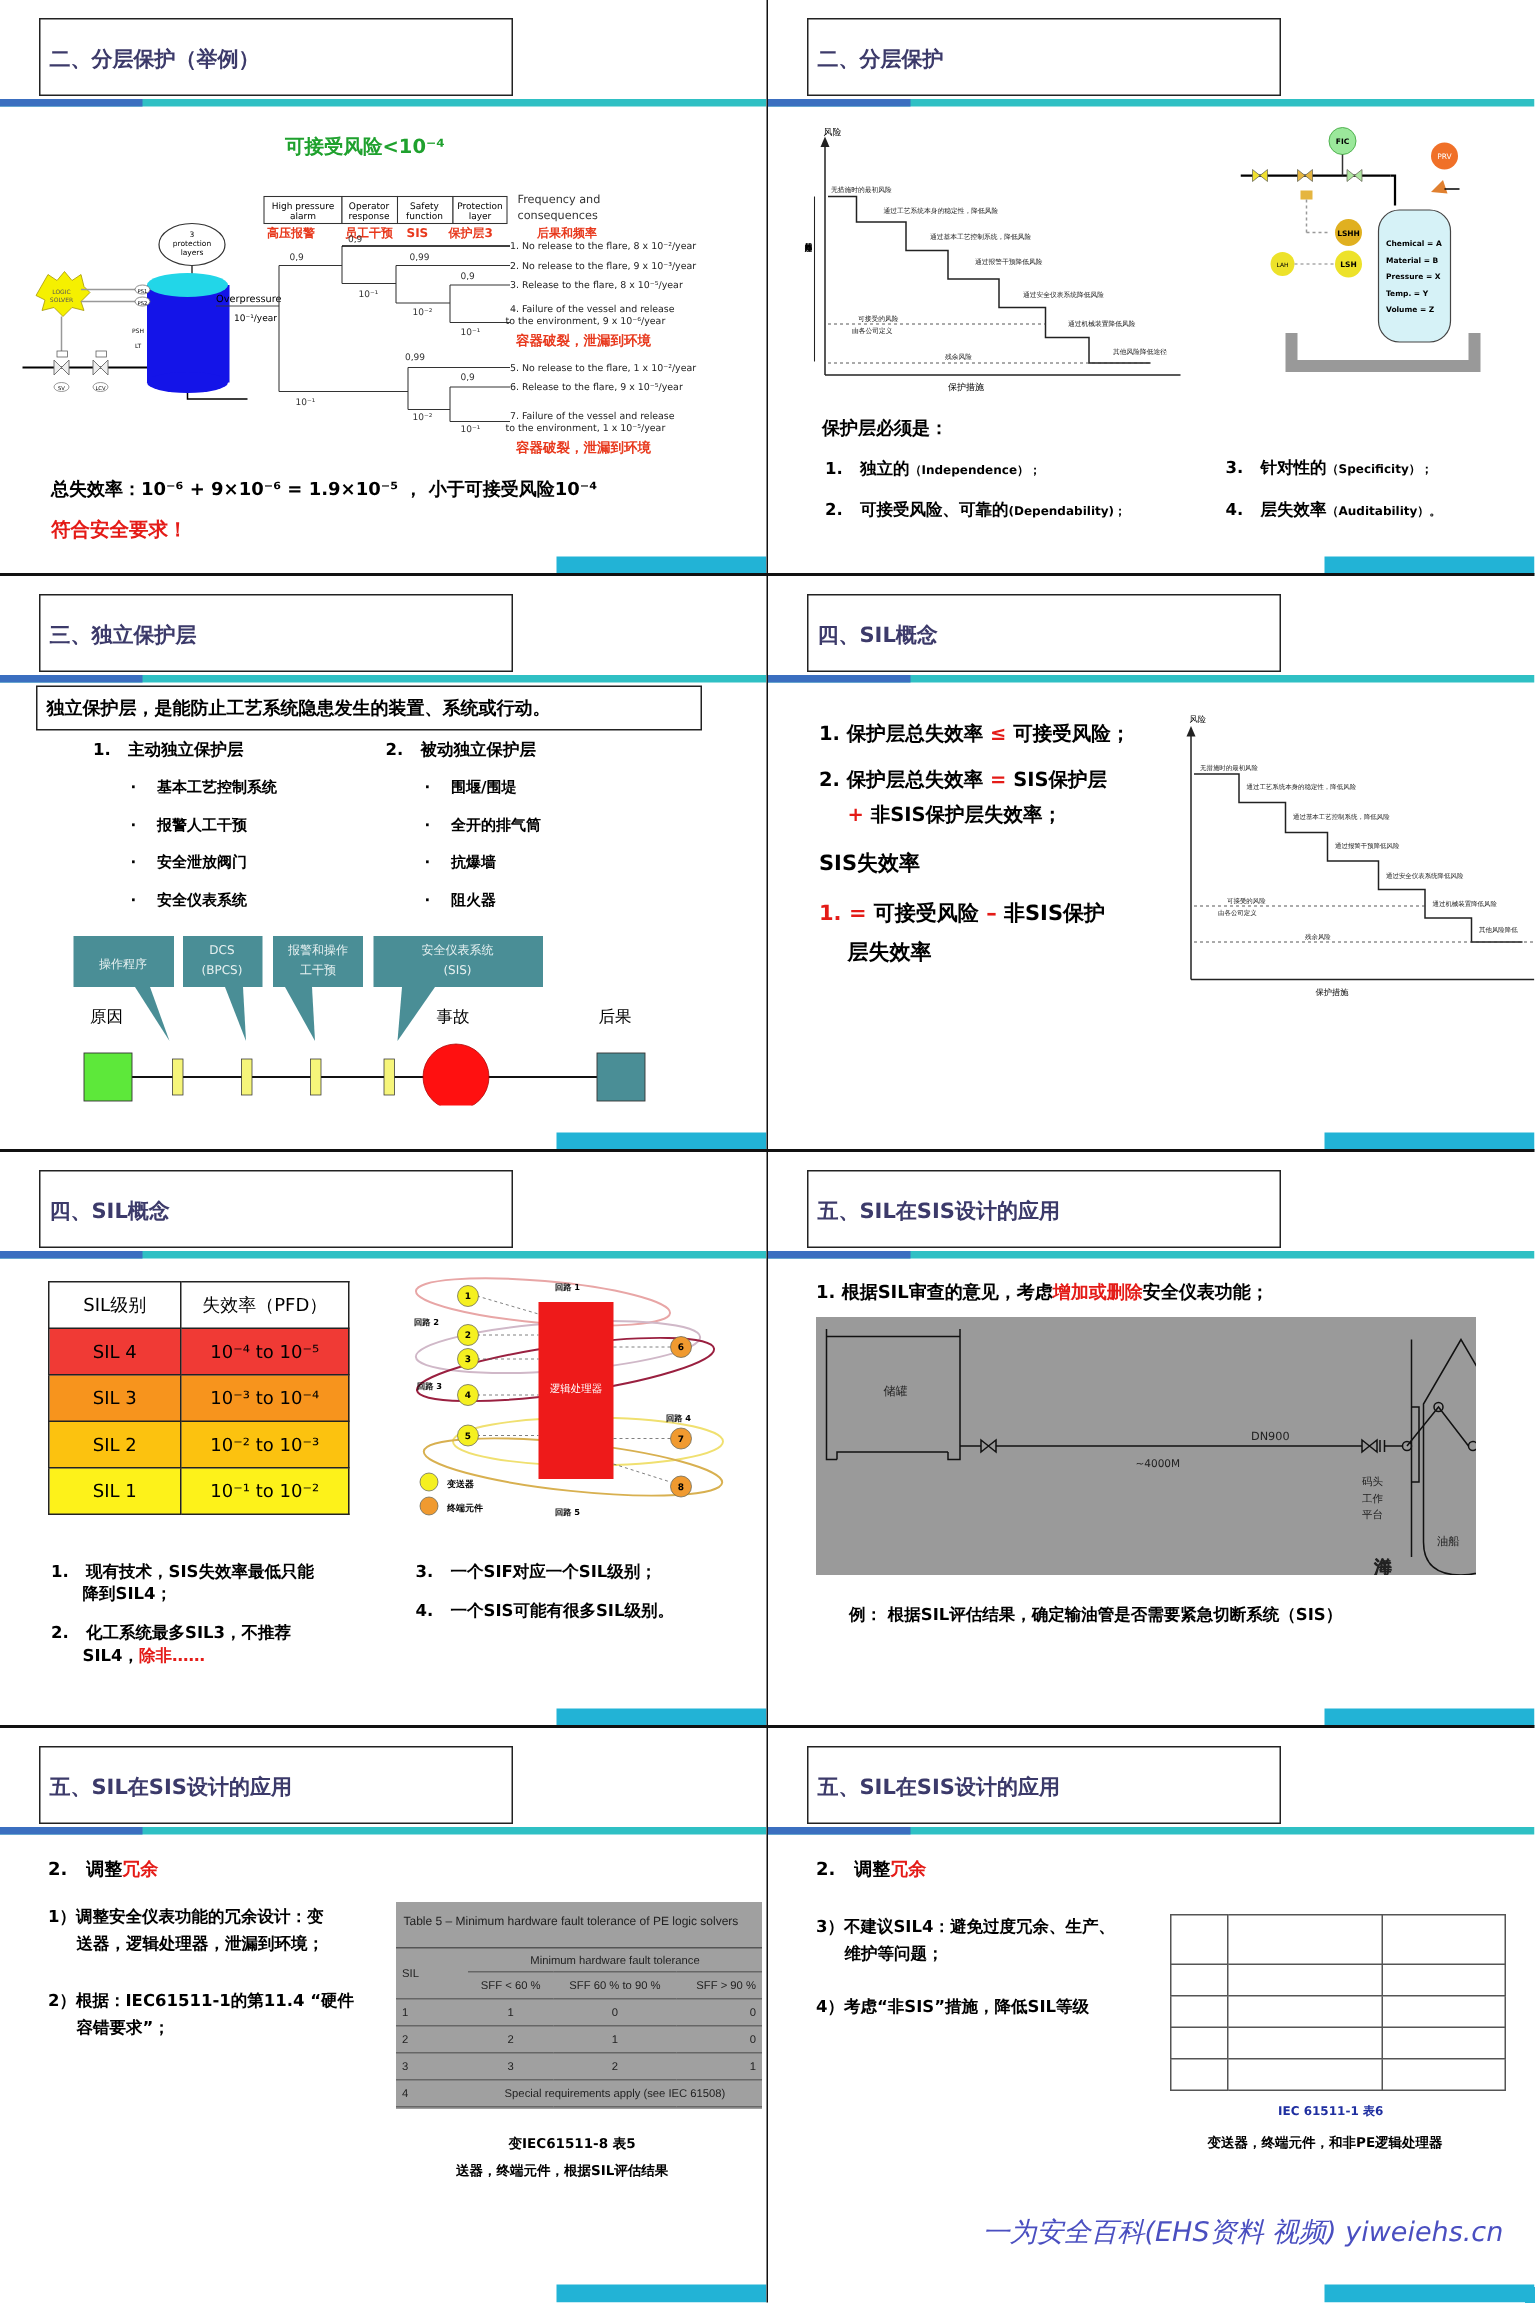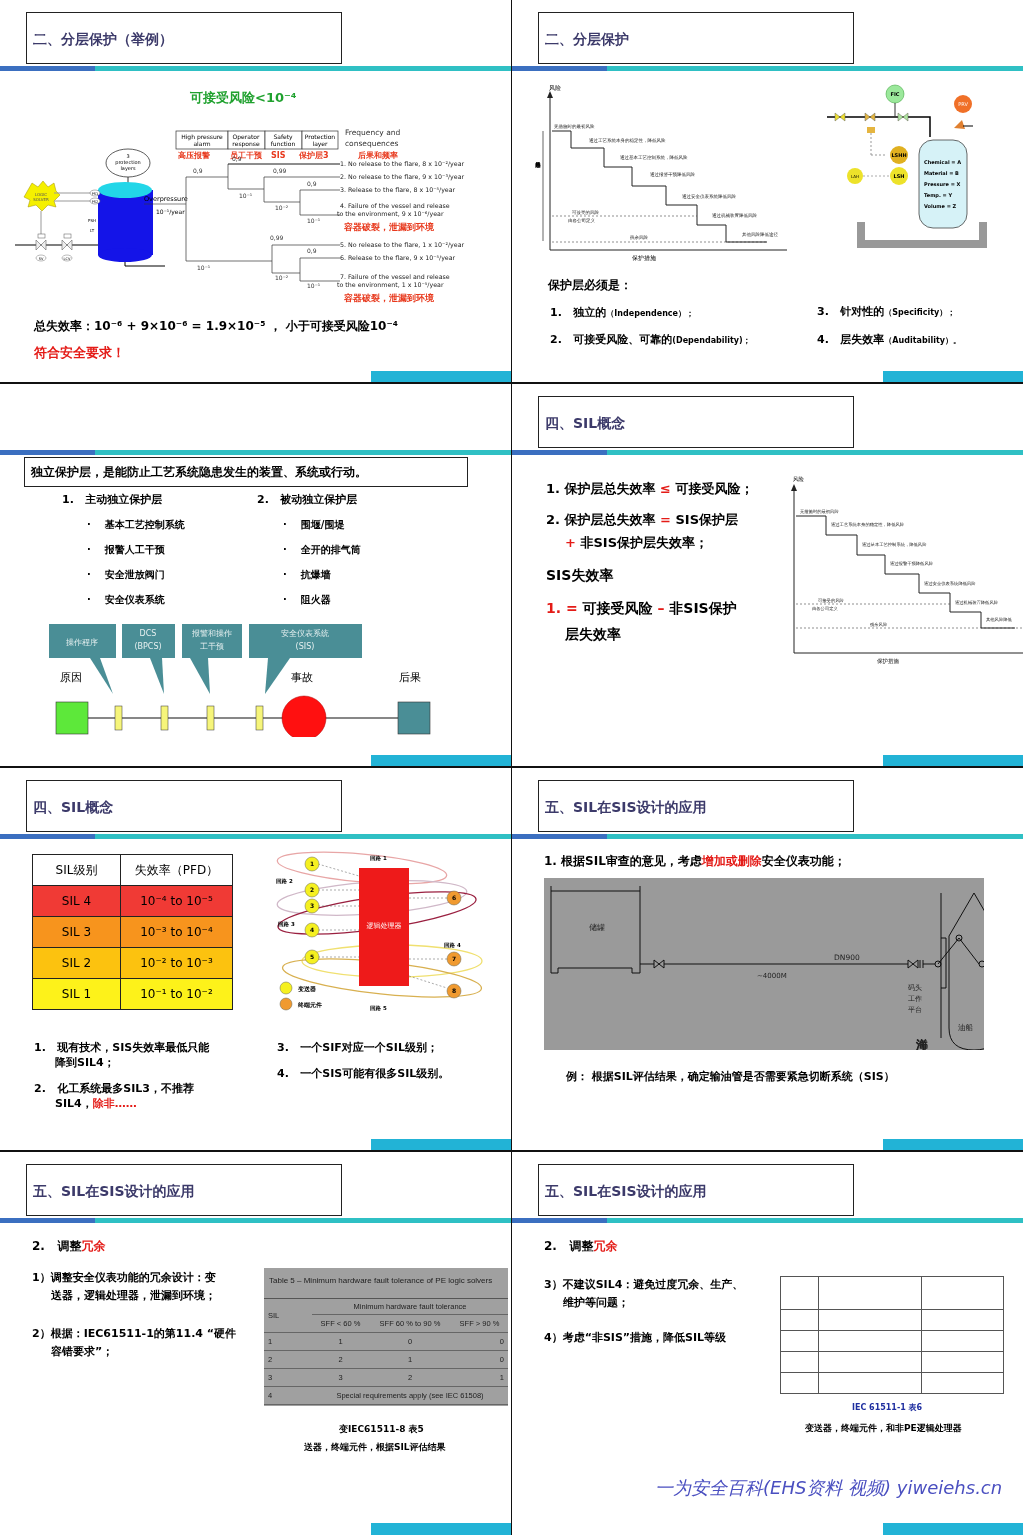--- a/index.html
+++ b/index.html
@@ -207,20 +207,23 @@
   </svg>
   <div class="txt" style="left:36px;top:277px;font-size:12px">保护层必须是：</div>
   <div class="txt" style="left:38px;top:305px;font-size:11px"><span>1.</span>&nbsp;&nbsp;&nbsp;<span>独立的</span><span style="font-size:8px">（Independence）；</span></div>
   <div class="txt" style="left:38px;top:332px;font-size:11px"><span>2.</span>&nbsp;&nbsp;&nbsp;<span>可接受风险、可靠的</span><span style="font-size:8px">(Dependability)；</span></div>
   <div class="txt" style="left:305px;top:304px;font-size:11px"><span>3.</span>&nbsp;&nbsp;&nbsp;<span>针对性的</span><span style="font-size:8px">（Specificity）；</span></div>
   <div class="txt" style="left:305px;top:332px;font-size:11px"><span>4.</span>&nbsp;&nbsp;&nbsp;<span>层失效率</span><span style="font-size:8px">（Auditability）。</span></div>
   <div class="foot"></div>
 </div>
 
 <div class="slide" style="left:0;top:384px">
+  <div class="title-box">
+      <span>三、独立保护层</span>
+    </div>
   <div class="band"></div>
   <div class="abs" style="left:24px;top:73px;width:444px;height:30px;border:1.2px solid #222;padding:6px 6px;font-size:12px;font-weight:bold">独立保护层，是能防止工艺系统隐患发生的装置、系统或行动。</div>
   <div class="txt" style="left:62px;top:108px;font-size:11px"><span>1.</span>&nbsp;&nbsp;&nbsp;<span>主动独立保护层</span></div>
   <div class="txt" style="left:87px;top:134px;font-size:10px">·&nbsp;&nbsp;&nbsp;&nbsp;<span>基本工艺控制系统</span></div>
   <div class="txt" style="left:87px;top:159px;font-size:10px">·&nbsp;&nbsp;&nbsp;&nbsp;<span>报警人工干预</span></div>
   <div class="txt" style="left:87px;top:184px;font-size:10px">·&nbsp;&nbsp;&nbsp;&nbsp;<span>安全泄放阀门</span></div>
   <div class="txt" style="left:87px;top:209px;font-size:10px">·&nbsp;&nbsp;&nbsp;&nbsp;<span>安全仪表系统</span></div>
   <div class="txt" style="left:257px;top:108px;font-size:11px"><span>2.</span>&nbsp;&nbsp;&nbsp;<span>被动独立保护层</span></div>
   <div class="txt" style="left:283px;top:134px;font-size:10px">·&nbsp;&nbsp;&nbsp;&nbsp;<span>围堰/围堤</span></div>
   <div class="txt" style="left:283px;top:159px;font-size:10px">·&nbsp;&nbsp;&nbsp;&nbsp;<span>全开的排气筒</span></div>
@@ -437,21 +440,21 @@
     <div style="font-size:8px;padding:8px 5px;height:31px;border-bottom:1px solid #555">Table 5 – Minimum hardware fault tolerance of PE logic solvers</div>
     <table>
       <tbody>
           <tr>
             <td rowspan="2" style="width:48px">SIL</td>
             <td colspan="3" style="text-align:center;height:15px">Minimum hardware fault tolerance</td>
           </tr>
       <tr>
             <td style="text-align:center">SFF &lt; 60 %</td>
             <td style="text-align:center">SFF 60 % to 90 %</td>
-            <td style="text-align:center">SFF &gt; 90 %</td>
+            <td style="text-align:right">SFF &gt; 90 %</td>
           </tr>
       <tr>
             <td>1</td>
             <td style="text-align:center">1</td>
             <td style="text-align:center">0</td>
             <td style="text-align:right">0</td>
           </tr>
       <tr>
             <td>2</td>
             <td style="text-align:center">2</td>

